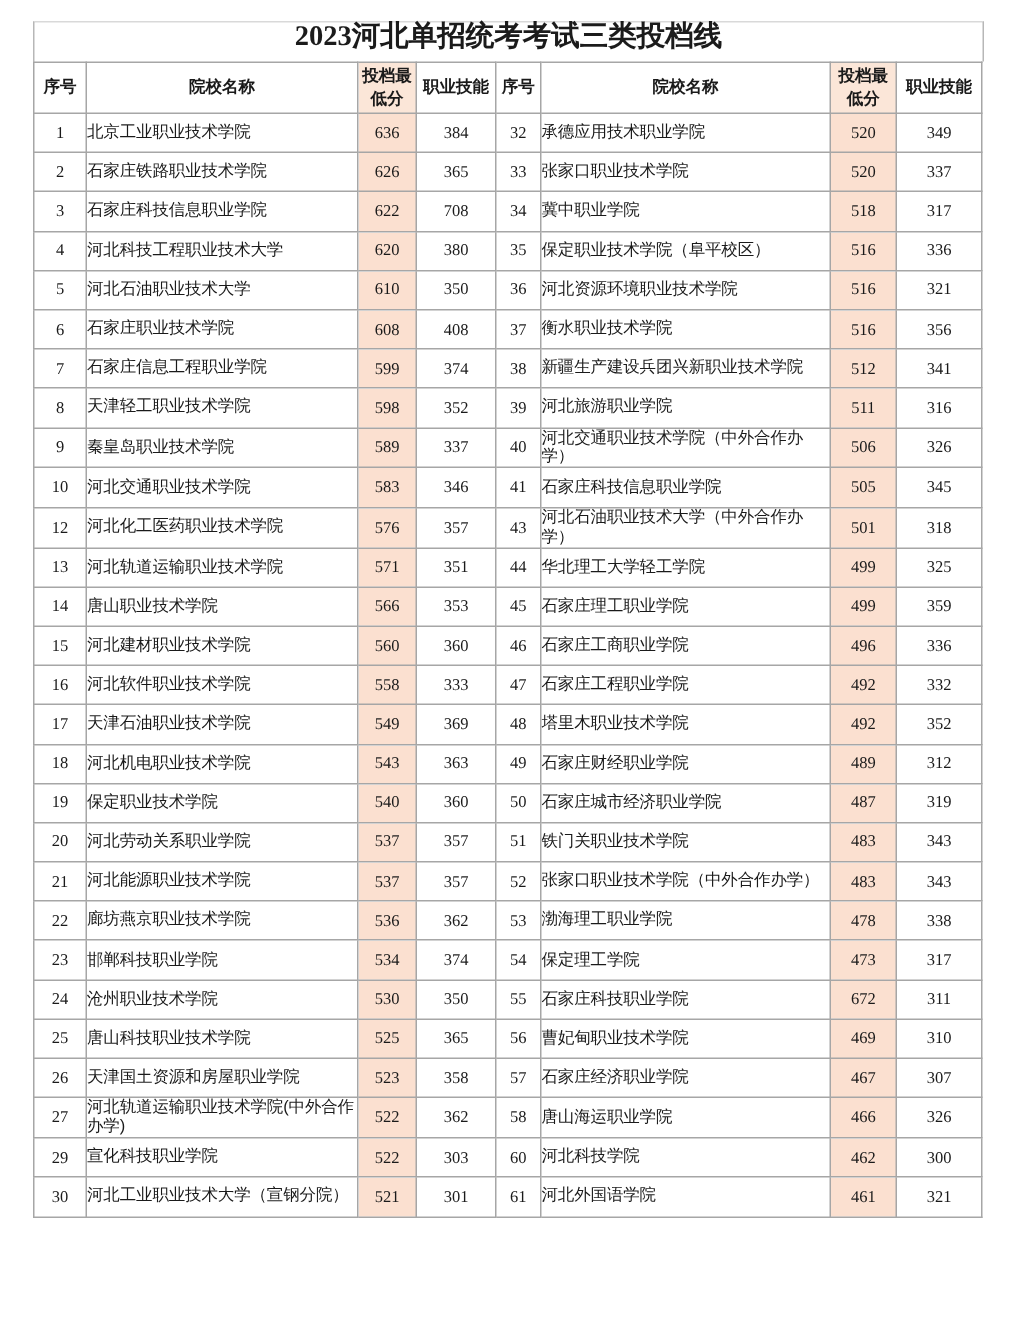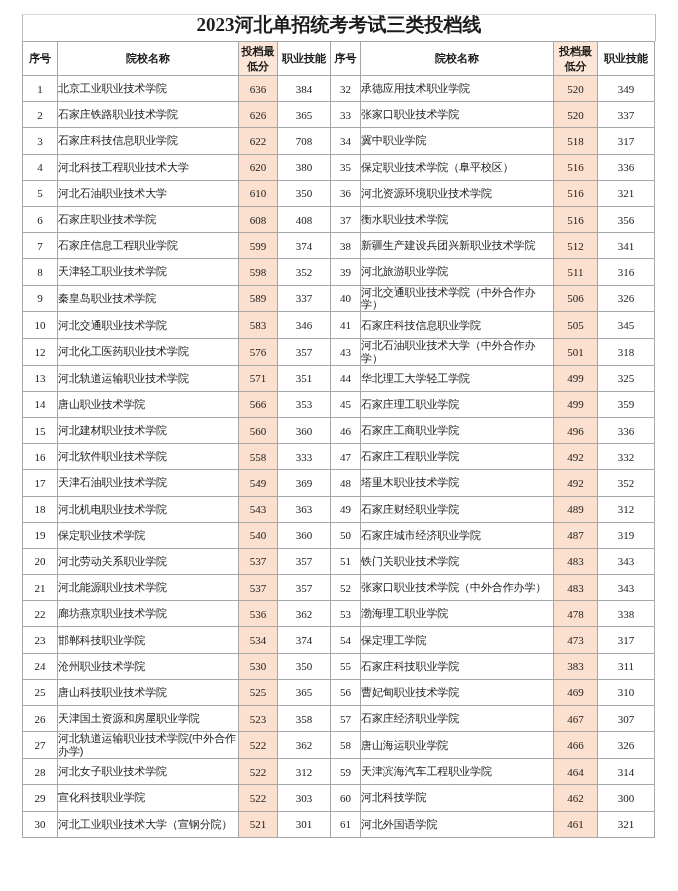--- a/index.html
+++ b/index.html
@@ -363,21 +363,21 @@
           <td class="c-score">473</td>
           <td class="c-skill">317</td>
         </tr>
         <tr>
           <td class="c-seq">24</td>
           <td class="c-name">沧州职业技术学院</td>
           <td class="c-score">530</td>
           <td class="c-skill">350</td>
           <td class="c-seq">55</td>
           <td class="c-name">石家庄科技职业学院</td>
-          <td class="c-score">383</td>
+          <td class="c-score">672</td>
           <td class="c-skill">311</td>
         </tr>
         <tr>
           <td class="c-seq">25</td>
           <td class="c-name">唐山科技职业技术学院</td>
           <td class="c-score">525</td>
           <td class="c-skill">365</td>
           <td class="c-seq">56</td>
           <td class="c-name">曹妃甸职业技术学院</td>
           <td class="c-score">469</td>
@@ -397,30 +397,20 @@
           <td class="c-seq">27</td>
           <td class="c-name">河北轨道运输职业技术学院(中外合作办学)</td>
           <td class="c-score">522</td>
           <td class="c-skill">362</td>
           <td class="c-seq">58</td>
           <td class="c-name">唐山海运职业学院</td>
           <td class="c-score">466</td>
           <td class="c-skill">326</td>
         </tr>
         <tr>
-          <td class="c-seq">28</td>
-          <td class="c-name">河北女子职业技术学院</td>
-          <td class="c-score">522</td>
-          <td class="c-skill">312</td>
-          <td class="c-seq">59</td>
-          <td class="c-name">天津滨海汽车工程职业学院</td>
-          <td class="c-score">464</td>
-          <td class="c-skill">314</td>
-        </tr>
-        <tr>
           <td class="c-seq">29</td>
           <td class="c-name">宣化科技职业学院</td>
           <td class="c-score">522</td>
           <td class="c-skill">303</td>
           <td class="c-seq">60</td>
           <td class="c-name">河北科技学院</td>
           <td class="c-score">462</td>
           <td class="c-skill">300</td>
         </tr>
         <tr>

